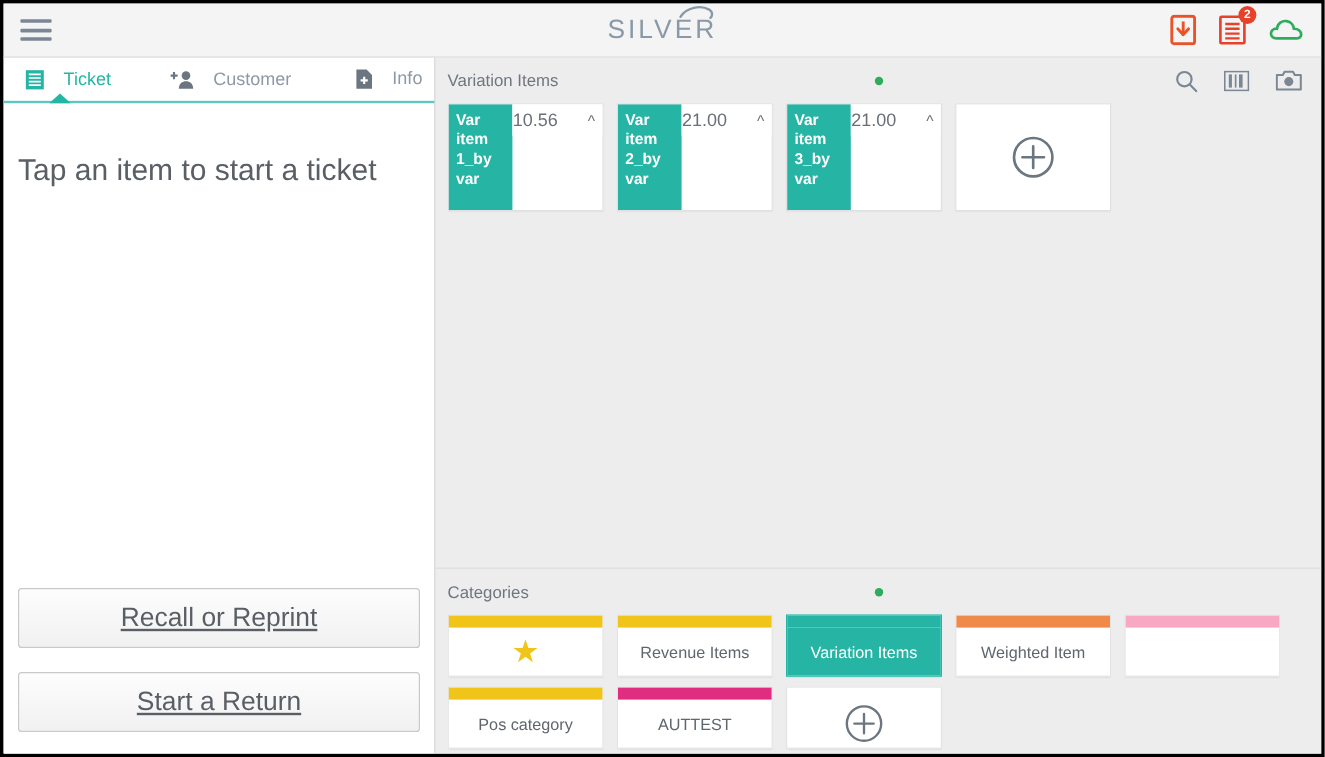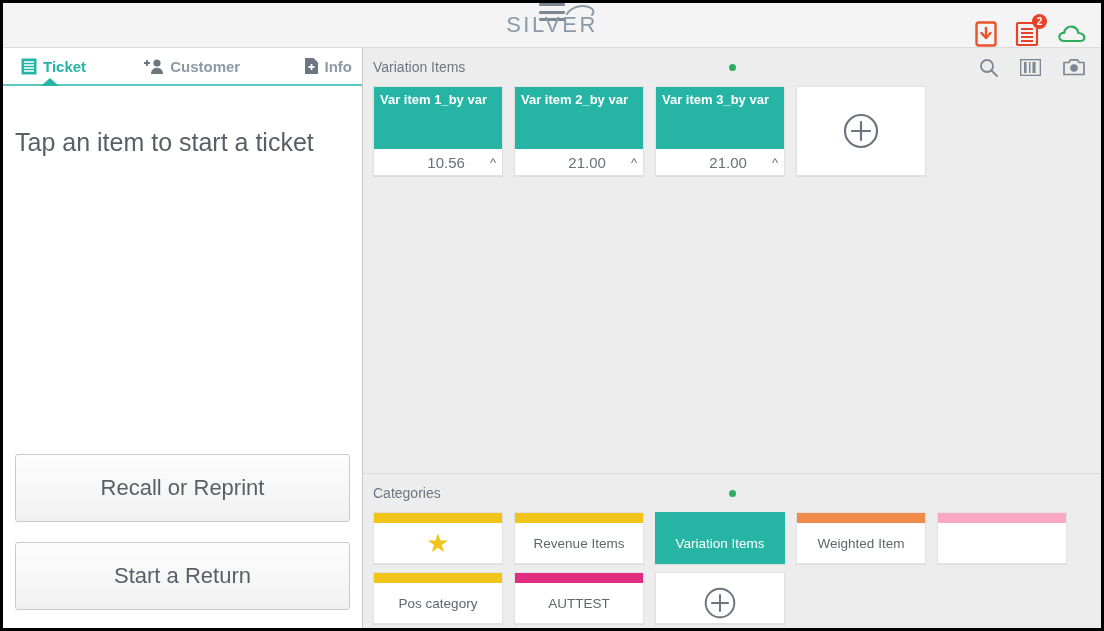--- a/index.html
+++ b/index.html
@@ -25,21 +25,20 @@
   
   .header {
     position: relative;
     height: 45px;
     min-height: 45px;
     background: #f4f4f4;
     border-bottom: 1px solid #dcdcdc;
     display: flex;
     align-items: center;
     padding: 0 14px;
-    flex-direction: column;
   }
   .hamburger {
     width: 26px;
     height: 18px;
     display: flex;
     flex-direction: column;
     justify-content: space-between;
     cursor: pointer;
   }
   .hamburger i {
@@ -117,27 +116,26 @@
   .tabs {
     height: 38px;
     display: flex;
     align-items: center;
     position: relative;
     border-bottom: 2px solid #5ec8c0;
     padding-left: 8px;
   }
   .tab {
     display: flex;
-    align-items: flex-end;
-    gap: 6px;
+    align-items: flex-start;
+    gap: 16px;
     cursor: pointer;
     font-size: 15px;
     color: #8d99a4;
     padding: 0 10px;
-    font-weight: bold;
   }
   .tab.active { color: #26b5a5; }
   .tab-icon { line-height: 0; display: inline-block; }
   .tab-arrow {
     position: absolute;
     bottom: -2px;
     left: 38px;
     width: 0; height: 0;
     border-left: 9px solid transparent;
     border-right: 9px solid transparent;
@@ -150,29 +148,30 @@
     padding: 22px 12px 0 12px;
     font-size: 25px;
     color: #5a5f66;
     font-weight: 400;
     margin-top: 20px;
   }
   .left-spacer { flex: 1; }
   .left-buttons { padding: 0 12px 18px 12px; }
   .btn-big {
     width: 100%;
-    height: 68px;
+    height: 50px;
     background: linear-gradient(to bottom, #fdfdfd 0%, #f1f1f1 100%);
     border: 1px solid #c9c9c9;
     border-radius: 3px;
     font-size: 22px;
     color: #5a5f66;
     font-family: "Liberation Sans", sans-serif;
     cursor: pointer;
     margin-bottom: 20px;
+    text-decoration: underline;
   }
   .btn-big:last-child { margin-bottom: 0; }
 
   
   .right {
     flex: 1;
     background: #ededed;
     display: flex;
     flex-direction: column;
     min-width: 0;
@@ -220,21 +219,20 @@
     gap: 11px;
   }
 
   
   .item-tile {
     width: 130px;
     height: 90px;
     background: #ffffff;
     border: 1px solid #e0e0e0;
     display: flex;
-    flex-direction: column;
     cursor: pointer;
     box-shadow: 0 1px 1px rgba(0,0,0,0.06);
   }
   .item-top {
     flex: 1;
     background: #26b5a5;
     color: #ffffff;
     font-size: 13px;
     font-weight: bold;
     line-height: 1.25;

